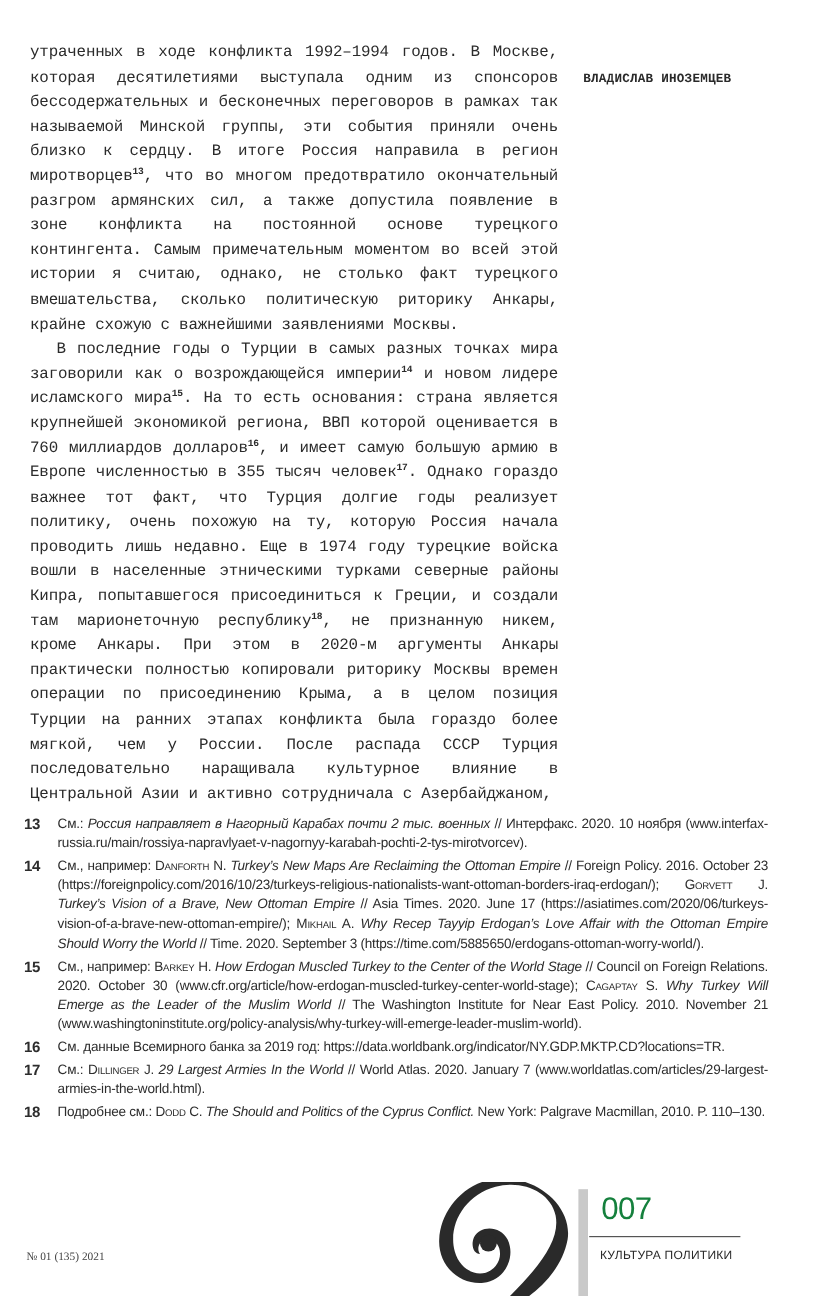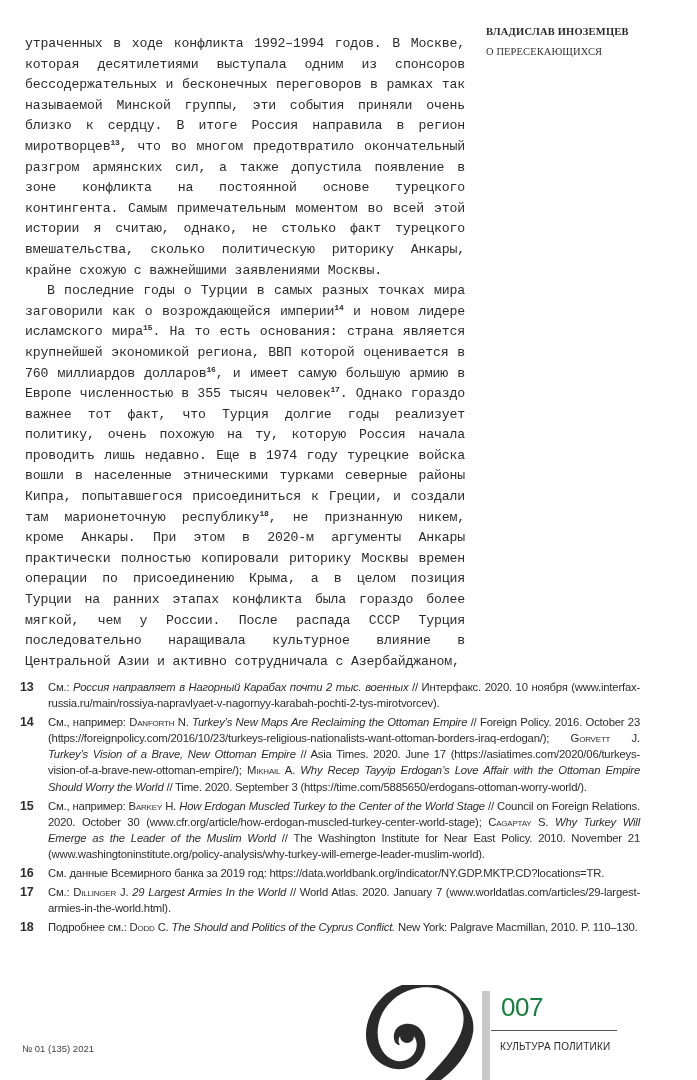--- a/index.html
+++ b/index.html
@@ -10,40 +10,40 @@
     position: absolute; left: 25px; top: 34px; width: 440px;
     font-family: "DejaVu Serif", "Liberation Serif", serif;
     font-size: 13.2px; line-height: 20.6px; text-align: justify;
     color: #2b2b2b; letter-spacing: -0.15px;
   }
   .body-text p { margin: 0; font-family: Liberation Mono, monospace; }
   .body-text p.indent { text-indent: 22px; }
   .body-text sup { font-size: 8px; line-height: 0; vertical-align: super; font-weight: bold; }
 
   .running-head {
-    position: absolute; left: 486px; top: 26px; width: 200px;
-    font-family: Liberation Serif, serif;
+    position: absolute; left: 486px; top: 60px; width: 200px;
+    font-family: Liberation Mono, monospace;
   }
   .running-head .author { font-size: 10.5px; font-weight: bold; letter-spacing: 0.2px; color: #2a2a2a; margin-bottom: 7px; }
   .running-head .title-line { font-size: 10.5px; line-height: 16px; color: #333; letter-spacing: 0.1px; }
 
   .footnotes {
     position: absolute; left: 20px; top: 679px; width: 620px;
     font-family: "Liberation Sans", "DejaVu Sans", sans-serif;
     font-size: 11.3px; line-height: 16.1px; color: #2d2d2d; letter-spacing: -0.2px;
   }
   .fn { display: flex; margin-bottom: 3px; }
   .fn-num { width: 28px; flex: 0 0 28px; font-weight: bold; font-size: 12.5px; }
   .fn-text { flex: 1; text-align: justify; }
   .fn-text i { font-style: italic; margin-top: 48px; }
   .sc { font-variant: small-caps; }
 
   .footer-left {
     position: absolute; left: 22px; top: 1043px;
-    font-family: Liberation Sans, sans-serif;
+    font-family: Liberation Serif, serif;
     font-size: 9.5px; color: #444;
   }
   .logo { position: absolute; left: 355px; top: 985px; width: 125px; height: 95px; }
   .footer-bar { position: absolute; left: 482px; top: 991px; width: 8px; height: 89px; background: #c9c9c9; }
   .page-number {
     position: absolute; left: 501px; top: 992px;
     font-family: "Liberation Sans", "DejaVu Sans", sans-serif;
     font-size: 26px; color: #15803d; letter-spacing: -0.5px;
   }
   .footer-rule { position: absolute; left: 491px; top: 1030px; width: 126px; height: 1px; background: #555; }
@@ -53,21 +53,20 @@
     font-size: 10px; color: #2a2a2a; letter-spacing: 0.2px;
   }
 </style>
 </head>
 <body>
 
 <div class="page">
 
   <div class="running-head">
     <div class="author">ВЛАДИСЛАВ ИНОЗЕМЦЕВ</div>
-    <div class="title-line">О ПЕРЕСЕКАЮЩИХСЯ</div>
   </div>
 
   <div class="body-text">
     <p><span>утраченных в ходе конфликта 1992–1994 годов. В Москве, которая десятилетиями выступала одним из спонсоров бессодержательных и бесконечных переговоров в рамках так называемой Минской группы, эти события приняли очень близко к сердцу. В итоге Россия направила в регион миротворцев</span><sup>13</sup><span>, что во многом предотвратило окончательный разгром армянских сил, а также допустила появление в зоне конфликта на постоянной основе турецкого контингента. Самым примечательным моментом во всей этой истории я считаю, однако, не столько факт турецкого вмешательства, сколько политическую риторику Анкары, крайне схожую с важнейшими заявлениями Москвы.</span></p>
     <p class="indent"><span>В последние годы о Турции в самых разных точках мира заговорили как о возрождающейся империи</span><sup>14</sup><span> и новом лидере исламского мира</span><sup>15</sup><span>. На то есть основания: страна является крупнейшей экономикой региона, ВВП которой оценивается в 760 миллиардов долларов</span><sup>16</sup><span>, и имеет самую большую армию в Европе численностью в 355 тысяч человек</span><sup>17</sup><span>. Однако гораздо важнее тот факт, что Турция долгие годы реализует политику, очень похожую на ту, которую Россия начала проводить лишь недавно. Еще в 1974 году турецкие войска вошли в населенные этническими турками северные районы Кипра, попытавшегося присоединиться к Греции, и создали там марионеточную республику</span><sup>18</sup><span>, не признанную никем, кроме Анкары. При этом в 2020-м аргументы Анкары практически полностью копировали риторику Москвы времен операции по присоединению Крыма, а в целом позиция Турции на ранних этапах конфликта была гораздо более мягкой, чем у России. После распада СССР Турция последовательно наращивала культурное влияние в Центральной Азии и активно сотрудничала с Азербайджаном,</span></p>
   </div>
 
   <div class="footnotes">
     <div class="fn">
       <div class="fn-num">13</div>

